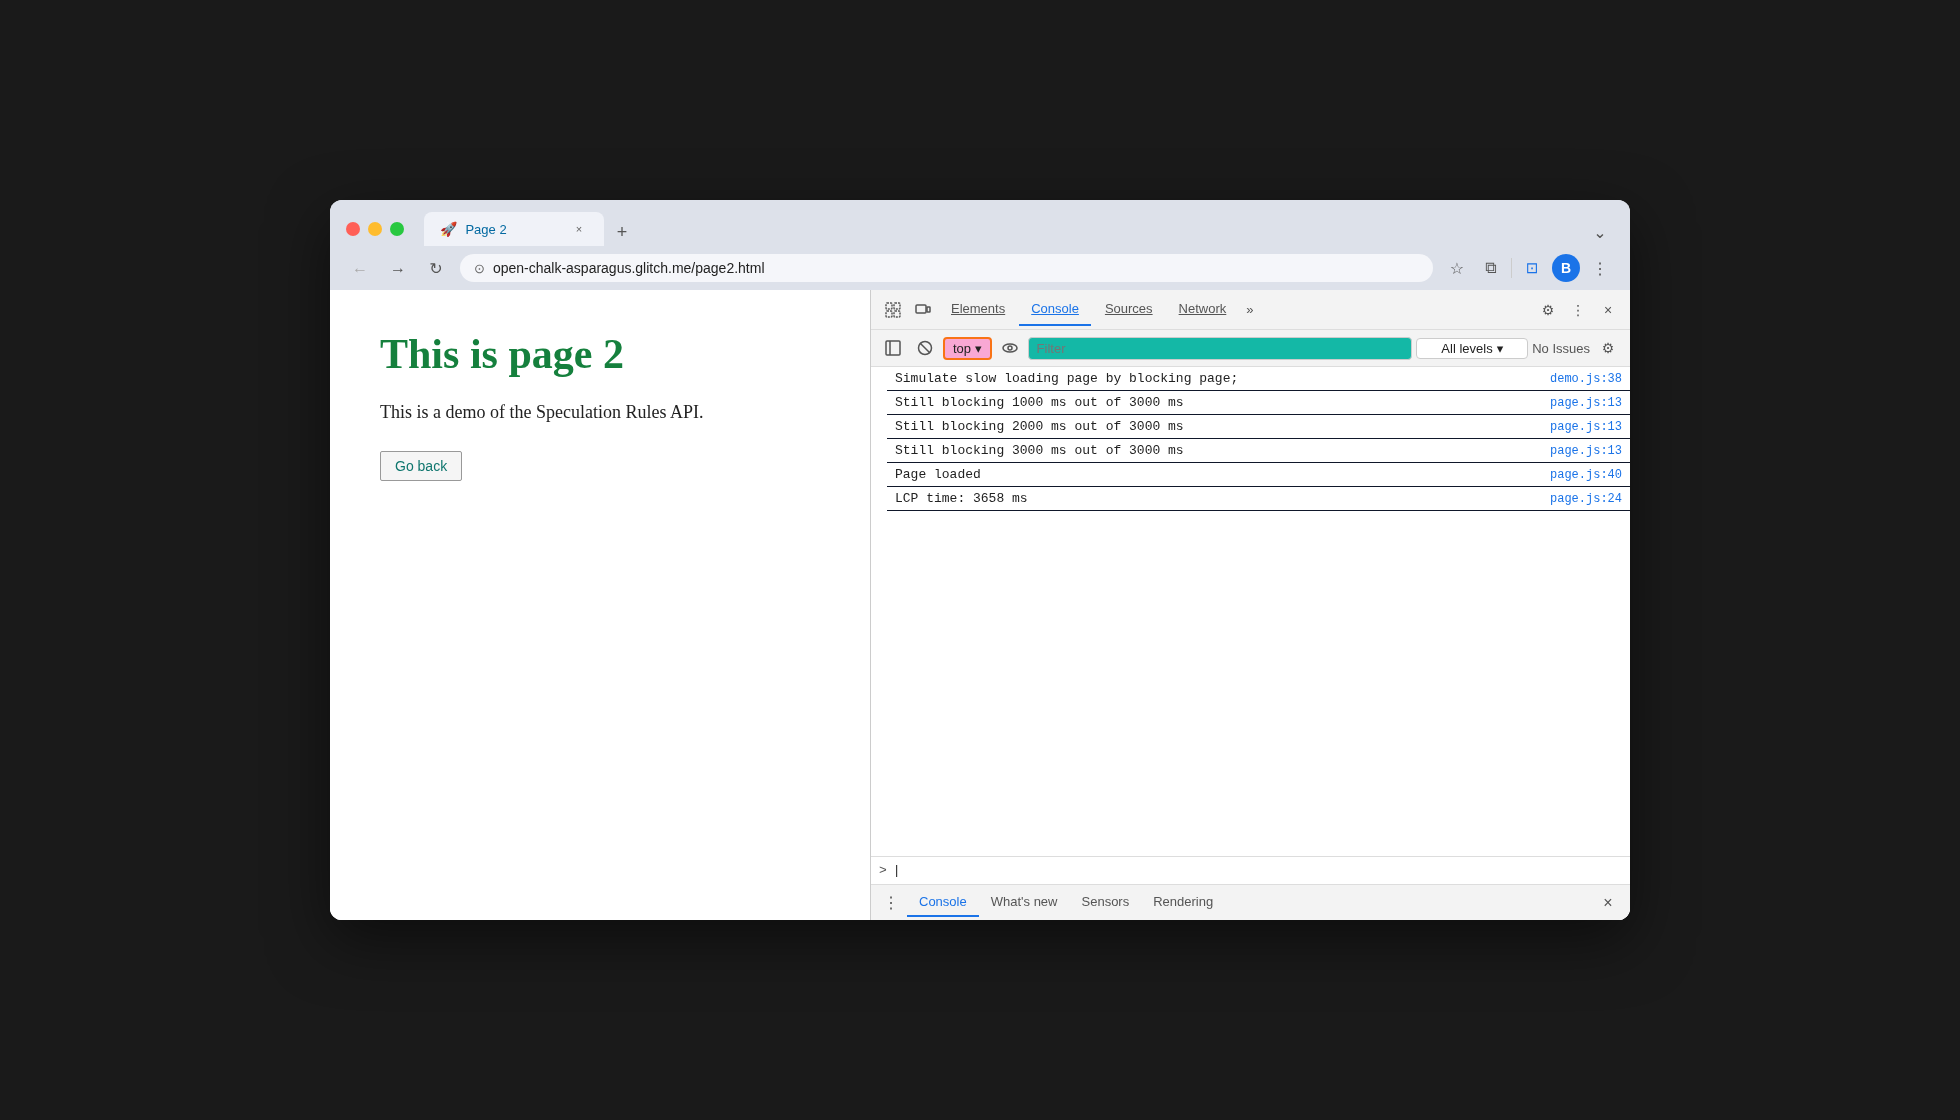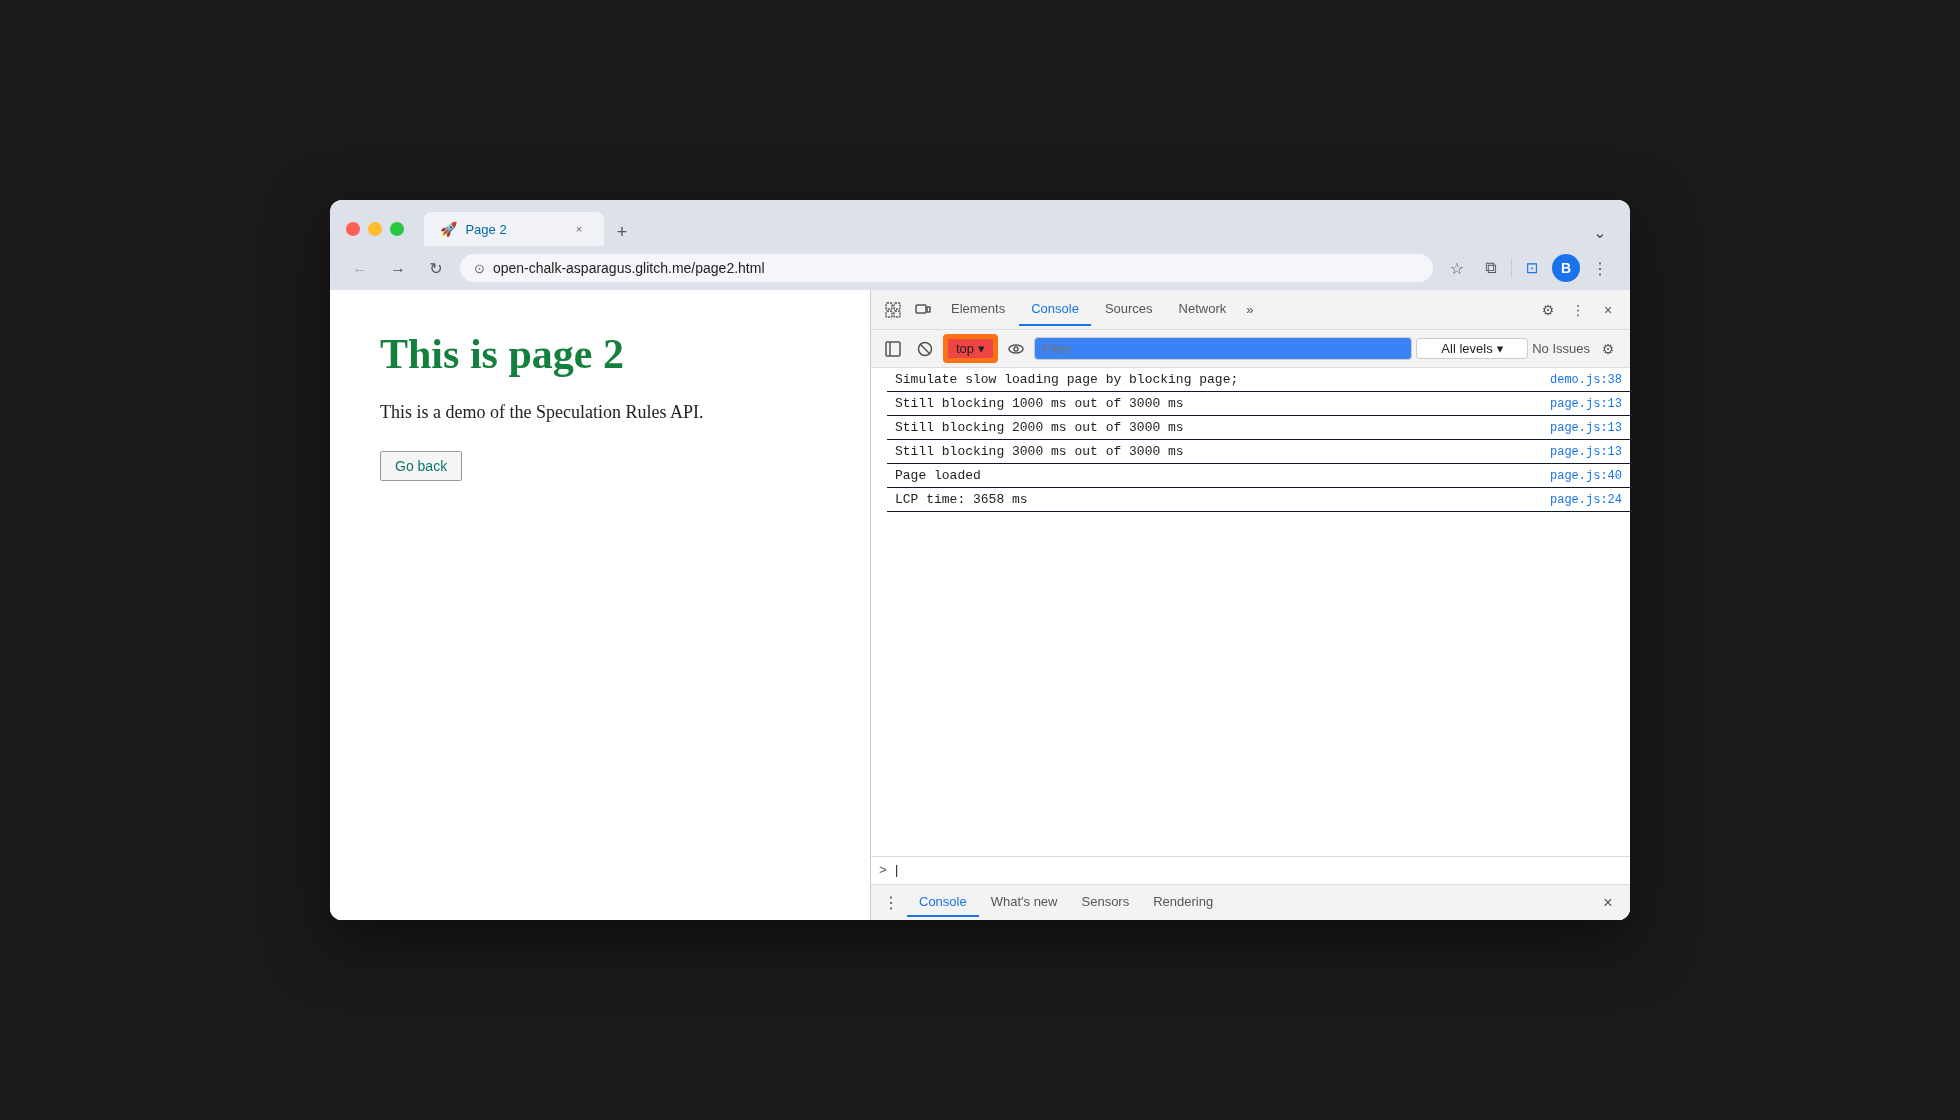--- a/index.html
+++ b/index.html
@@ -263,20 +263,21 @@
       font-size: 14px;
     }
 
     .devtools-tab {
       padding: 8px 12px;
       font-size: 13px;
       color: #555;
       cursor: pointer;
       border-bottom: 2px solid transparent;
       white-space: nowrap;
+      text-decoration: underline;
     }
     .devtools-tab.active {
       color: #1a73e8;
       border-bottom: 2px solid #1a73e8;
     }
 
     .devtools-more {
       font-size: 13px;
       color: #555;
       cursor: pointer;
@@ -316,38 +317,38 @@
       justify-content: center;
       color: #555;
       cursor: pointer;
       border-radius: 4px;
       font-size: 14px;
     }
 
     .console-context {
       display: flex;
       align-items: center;
-      background: #ef4444;
-      border: 5px solid #f97316;
+      background: #f9a8d4;
+      border: 2px solid #f97316;
       border-radius: 4px;
       padding: 2px 8px;
       font-size: 13px;
       color: #222;
       cursor: pointer;
       gap: 4px;
     }
 
     .console-filter {
       flex: 1;
       border: 1px solid #ccc;
       border-radius: 4px;
       padding: 3px 8px;
       font-size: 13px;
       outline: none;
-      background: #3b82f6;
+      background: #14b8a6;
     }
 
     .console-levels {
       display: flex;
       align-items: center;
       background: white;
       border: 1px solid #ccc;
       border-radius: 4px;
       padding: 2px 24px;
       font-size: 13px;

